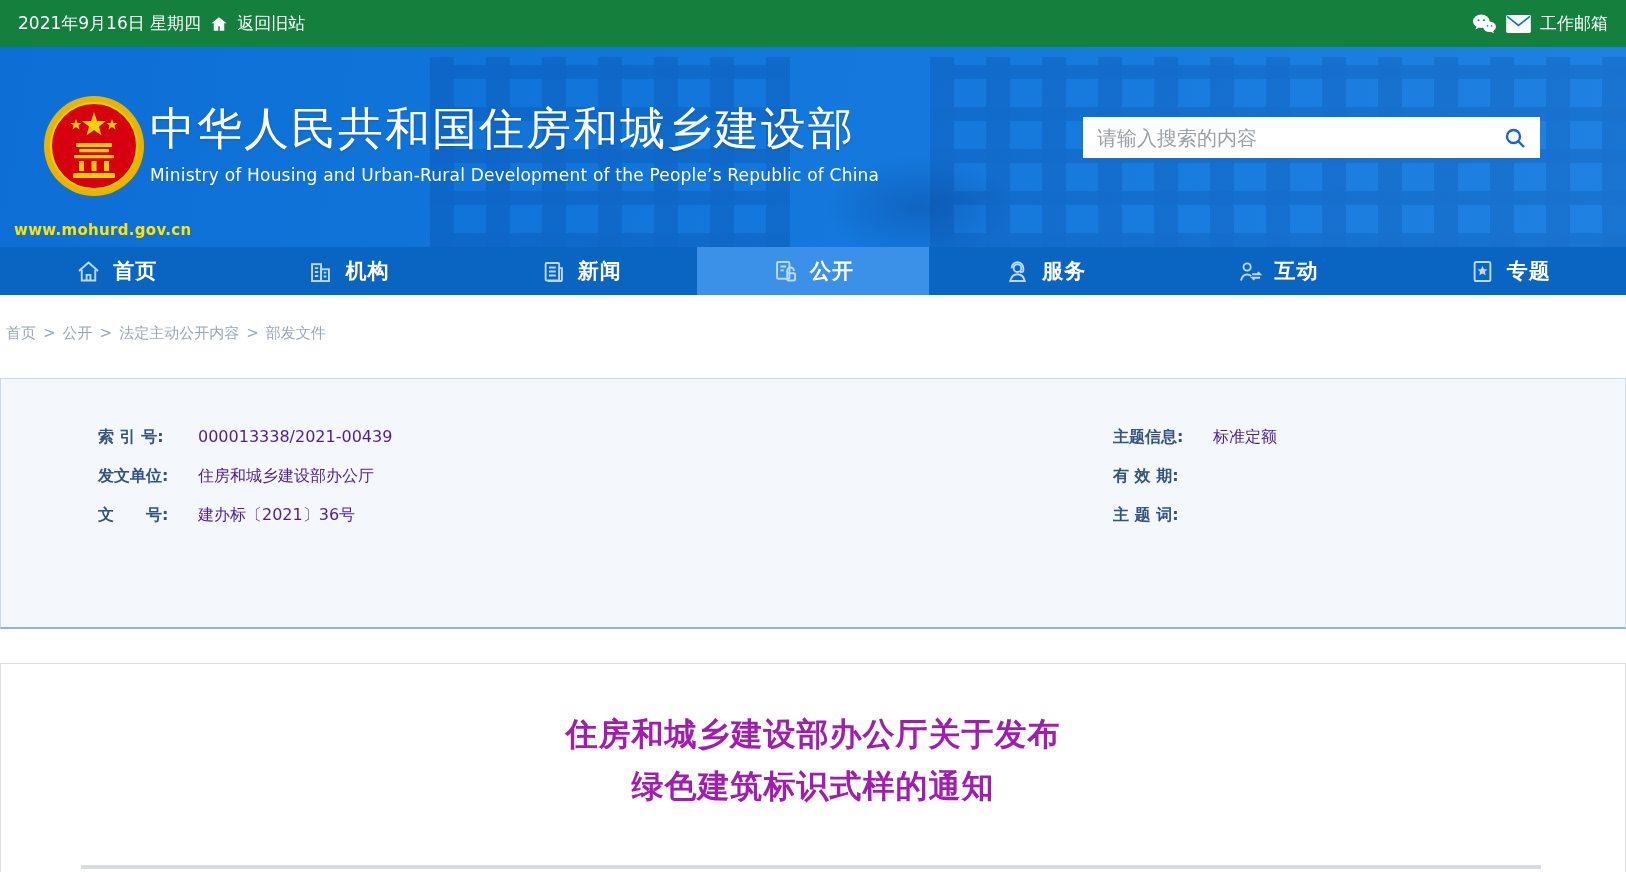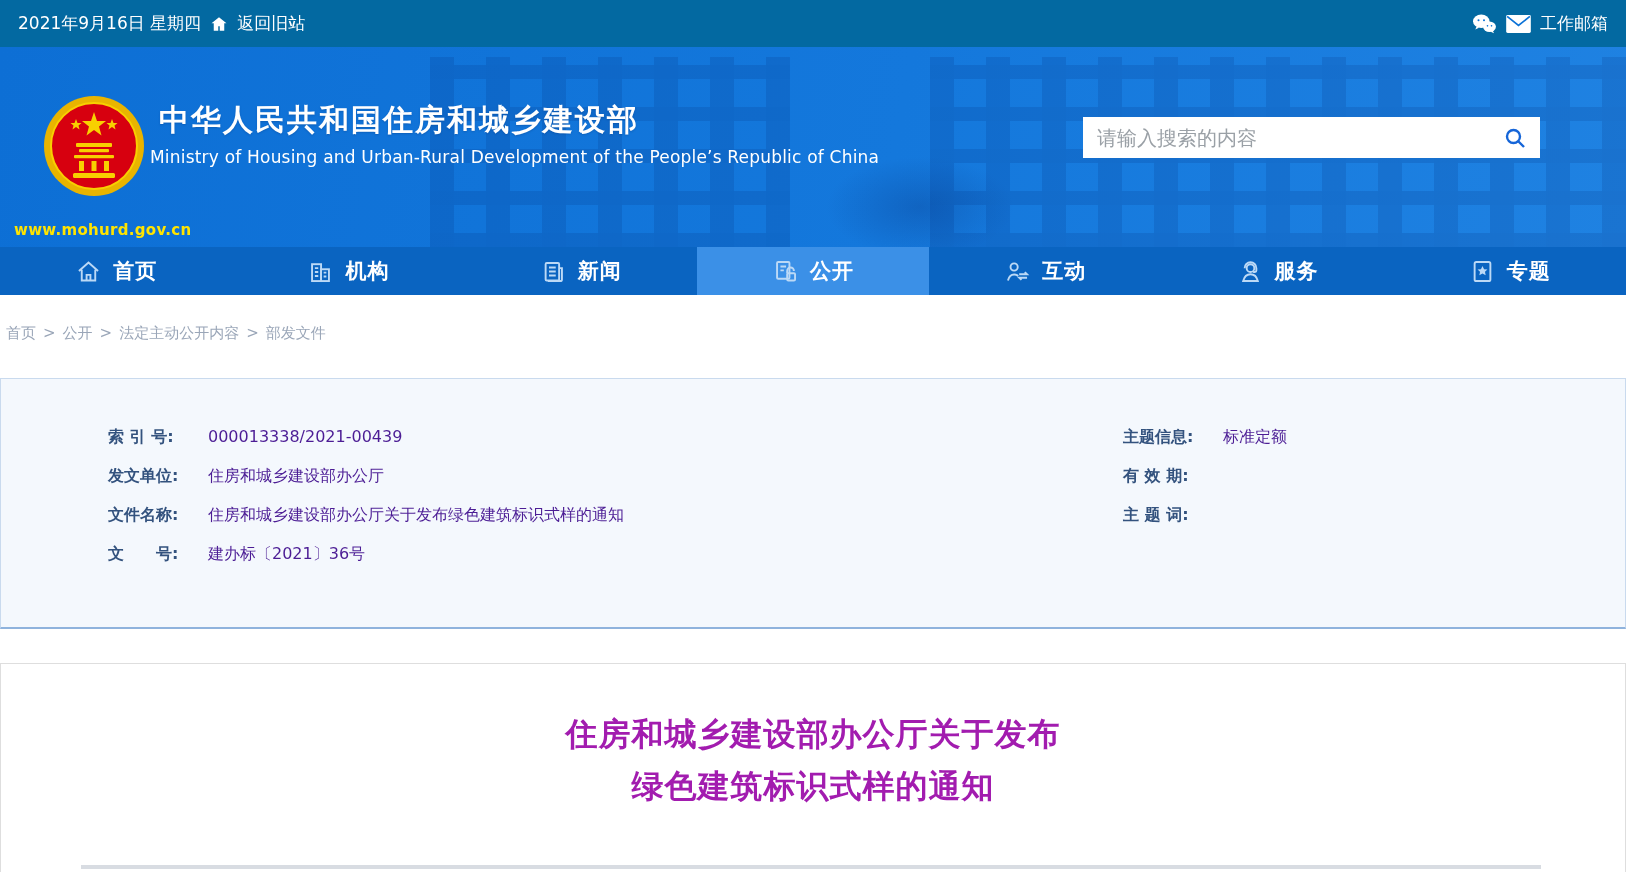--- a/index.html
+++ b/index.html
@@ -1,42 +1,42 @@
 <!DOCTYPE html>
 <html><head>
 <meta charset="utf-8">
 <style>
   * { margin:0; padding:0; box-sizing:border-box; }
   html,body { width:1626px; height:872px; overflow:hidden; background:#fff;
               font-family:"DejaVu Sans","Liberation Sans",sans-serif; }
 
   
-  .topbar { height:47px; background:#0369a1; color:#fff; display:flex;
+  .topbar { height:47px; background:#15803d; color:#fff; display:flex;
             align-items:center; justify-content:space-between; padding:0 18px; }
   .topbar-left, .topbar-right { display:flex; align-items:center; gap:9px; font-size:17px; }
   .topbar a { color:#fff; text-decoration:none; cursor:pointer; }
   .tb-ico { display:inline-flex; align-items:center; }
 
   
   .header { position:relative; height:200px; overflow:hidden;
             background:linear-gradient(100deg,#0d6fd5 0%,#1478dc 55%,#1f82e2 100%); }
   .win-grid { position:absolute; top:10px; bottom:0; opacity:.16; pointer-events:none;
       background-image:
         repeating-linear-gradient(90deg, rgba(0,35,110,.9) 0 24px, transparent 24px 56px),
         repeating-linear-gradient(0deg, rgba(0,35,110,.9) 0 14px, transparent 14px 42px); }
   .wg1 { left:430px; width:360px; }
   .wg2 { left:930px; width:700px; }
   .tree-blob { position:absolute; left:790px; top:90px; width:260px; height:140px; opacity:.35;
       background:radial-gradient(closest-side, rgba(6,52,130,.85), rgba(6,52,130,0) 72%); }
   .emblem-wrap { position:absolute; left:14px; top:48px; width:160px; text-align:center; }
   .emblem { display:inline-block; width:102px; height:102px; }
   .site-url { margin-top:20px; color:#ffe400; font-weight:bold; font-size:15px; letter-spacing:.3px; }
   .title-wrap { position:absolute; left:150px; top:55px; color:#fff; }
-  .site-name { font-size:30px; font-weight:bold; letter-spacing:2px; line-height:1.2;
-               text-shadow:0 1px 2px rgba(0,40,100,.25);margin-left:9px; }
+  .site-name { font-size:45px; font-weight:normal; letter-spacing:2px; line-height:1.2;
+               text-shadow:0 1px 2px rgba(0,40,100,.25); }
   .site-name-en { margin-top:9px; font-size:17px; letter-spacing:.2px; }
   .search { position:absolute; right:86px; top:70px; width:457px; height:41px; background:#fff;
             display:flex; align-items:center; padding:0 14px; }
   .search input { flex:1; border:none; outline:none; font-size:20px; color:#333;
                   font-family:inherit; background:transparent; }
   .search input::placeholder { color:#9aa0a6; }
   .search-ico { display:inline-flex; cursor:pointer; }
 
   
   .nav { height:48px; background:#0a64c1; display:flex; }
@@ -49,21 +49,21 @@
   
   .breadcrumb { height:83px; padding:29px 16px 0 6px; font-size:15px; color:#9aa6b8; }
   .breadcrumb a { color:#9aa6b8; text-decoration:none; cursor:pointer; }
   .crumb-sep { margin:0 7px; }
 
   
   .meta-box { height:251px; background:#f4f8fd; border:1px solid #c9daee;
               border-bottom:2px solid #8fb3dd; display:flex; padding:46px 20px 0 97px; }
   .meta-col-left { width:1015px; }
   .meta-col-right { flex:1; }
-  .meta-row { display:flex; line-height:24px; margin-bottom:15px; font-size:16px;margin-left:10px; }
+  .meta-row { display:flex; line-height:24px; margin-bottom:15px; font-size:16px; }
   .m-label { font-weight:bold; color:#33527e; white-space:pre; min-width:90px; }
   .m-value { color:#4c1d95; margin-left:10px; }
 
   
   .gap { height:34px; background:#fff; }
   .article { border:1px solid #dedede; background:#fff; height:300px; padding-top:44px; }
   .art-title { text-align:center; font-size:32px; font-weight:bold; color:#a21caf;
                line-height:52px; letter-spacing:1px; }
   .art-divider { margin:53px 84px 0 80px; height:4px; background:#d8dce2; }
 </style>
@@ -180,40 +180,40 @@
           <path d="M7.5 7.5h5M7.5 11h3"></path>
           <path d="M13.5 13.5v-2a3 3 0 0 1 6 0"></path>
           <rect x="13.5" y="13.5" width="7" height="6.5" rx="1"></rect>
         </svg>
     </span>
     <span class="nav-label">公开</span>
   </div>
   <div class="nav-item">
     <span class="nav-ico">
       <svg width="27" height="27" viewBox="0 0 24 24" fill="none" stroke="currentColor" stroke-width="1.7">
+          <circle cx="12" cy="9" r="3.4"></circle>
+          <path d="M5.5 20.5c1-4 3.4-6 6.5-6s5.5 2 6.5 6z"></path>
+          <path d="M6.8 9a5.2 5.2 0 0 1 10.4 0M17.2 9v2.2a1.3 1.3 0 0 1-1.3 1.3h-1.6"></path>
+        </svg>
+    </span>
+    <span class="nav-label">服务</span>
+  </div>
+  <div class="nav-item">
+    <span class="nav-ico">
+      <svg width="27" height="27" viewBox="0 0 24 24" fill="none" stroke="currentColor" stroke-width="1.7">
           <circle cx="9" cy="8" r="3.2"></circle>
           <path d="M3.5 20c.9-3.6 3-5.4 5.5-5.4 1.4 0 2.6.5 3.6 1.4"></path>
           <path d="M13.5 14.5h7l-2-2M20.5 17.5h-7l2 2"></path>
         </svg>
     </span>
     <span class="nav-label">互动</span>
   </div>
   <div class="nav-item">
     <span class="nav-ico">
       <svg width="27" height="27" viewBox="0 0 24 24" fill="none" stroke="currentColor" stroke-width="1.7">
-          <circle cx="12" cy="9" r="3.4"></circle>
-          <path d="M5.5 20.5c1-4 3.4-6 6.5-6s5.5 2 6.5 6z"></path>
-          <path d="M6.8 9a5.2 5.2 0 0 1 10.4 0M17.2 9v2.2a1.3 1.3 0 0 1-1.3 1.3h-1.6"></path>
-        </svg>
-    </span>
-    <span class="nav-label">服务</span>
-  </div>
-  <div class="nav-item">
-    <span class="nav-ico">
-      <svg width="27" height="27" viewBox="0 0 24 24" fill="none" stroke="currentColor" stroke-width="1.7">
           <rect x="5" y="3.5" width="14" height="17" rx="1.5"></rect>
           <polygon points="12,7.2 13.4,10 16.4,10.3 14.2,12.3 14.8,15.3 12,13.8 9.2,15.3 9.8,12.3 7.6,10.3 10.6,10" fill="currentColor" stroke="none"></polygon>
         </svg>
     </span>
     <span class="nav-label">专题</span>
   </div>
 </div>
 
 <div class="breadcrumb">
   <a>首页</a><span class="crumb-sep">&gt;</span><a>公开</a><span class="crumb-sep">&gt;</span><a>法定主动公开内容</a><span class="crumb-sep">&gt;</span><a>部发文件</a>
@@ -221,24 +221,20 @@
 
 <div class="meta-box">
   <div class="meta-col-left">
     <div class="meta-row">
       <span class="m-label">索 引 号:</span>
       <span class="m-value">000013338/2021-00439</span>
     </div>
     <div class="meta-row">
       <span class="m-label">发文单位:</span>
       <span class="m-value">住房和城乡建设部办公厅</span>
-    </div>
-    <div class="meta-row">
-      <span class="m-label">文件名称:</span>
-      <span class="m-value">住房和城乡建设部办公厅关于发布绿色建筑标识式样的通知</span>
     </div>
     <div class="meta-row">
       <span class="m-label">文　　号:</span>
       <span class="m-value">建办标〔2021〕36号</span>
     </div>
   </div>
   <div class="meta-col-right">
     <div class="meta-row">
       <span class="m-label">主题信息:</span>
       <span class="m-value">标准定额</span>

